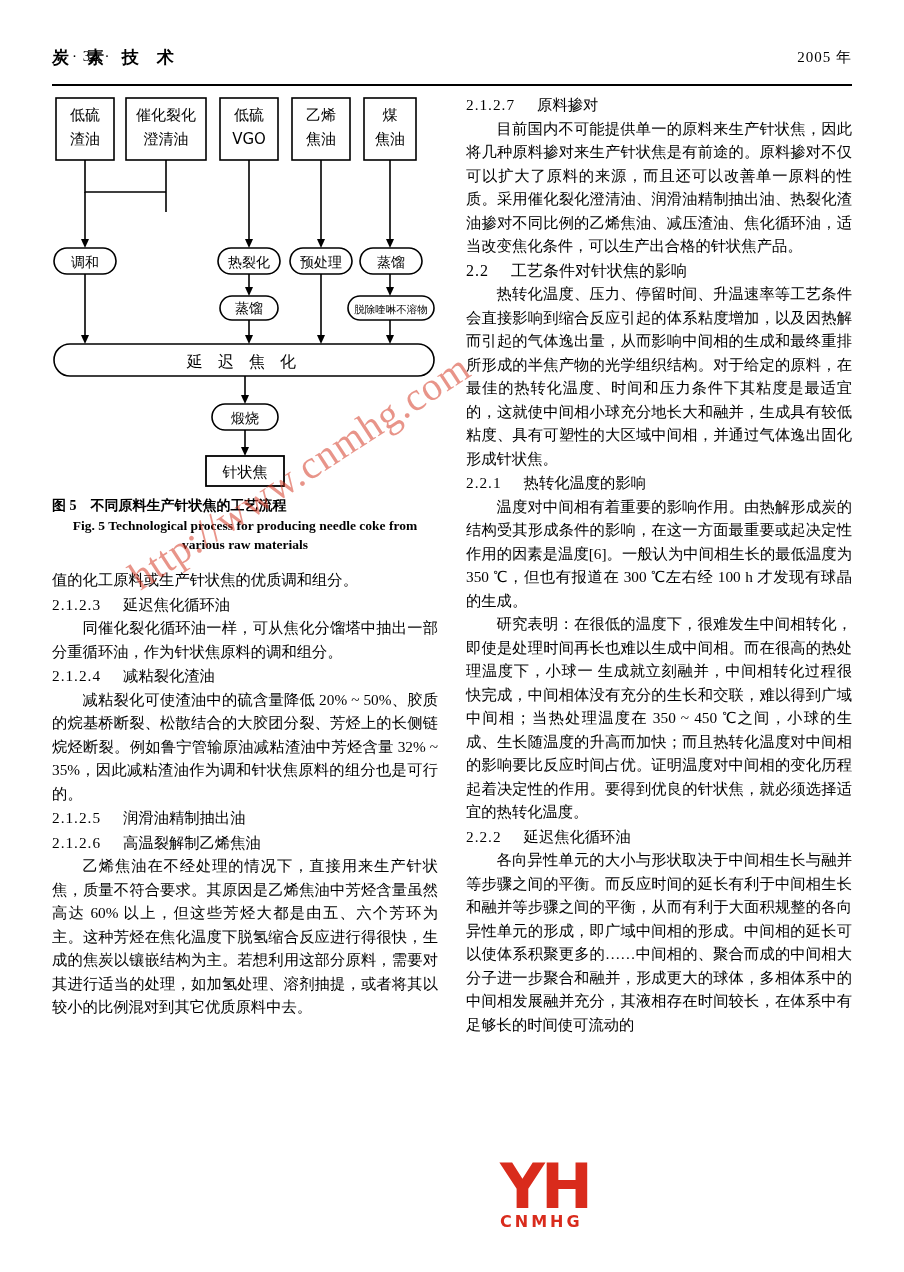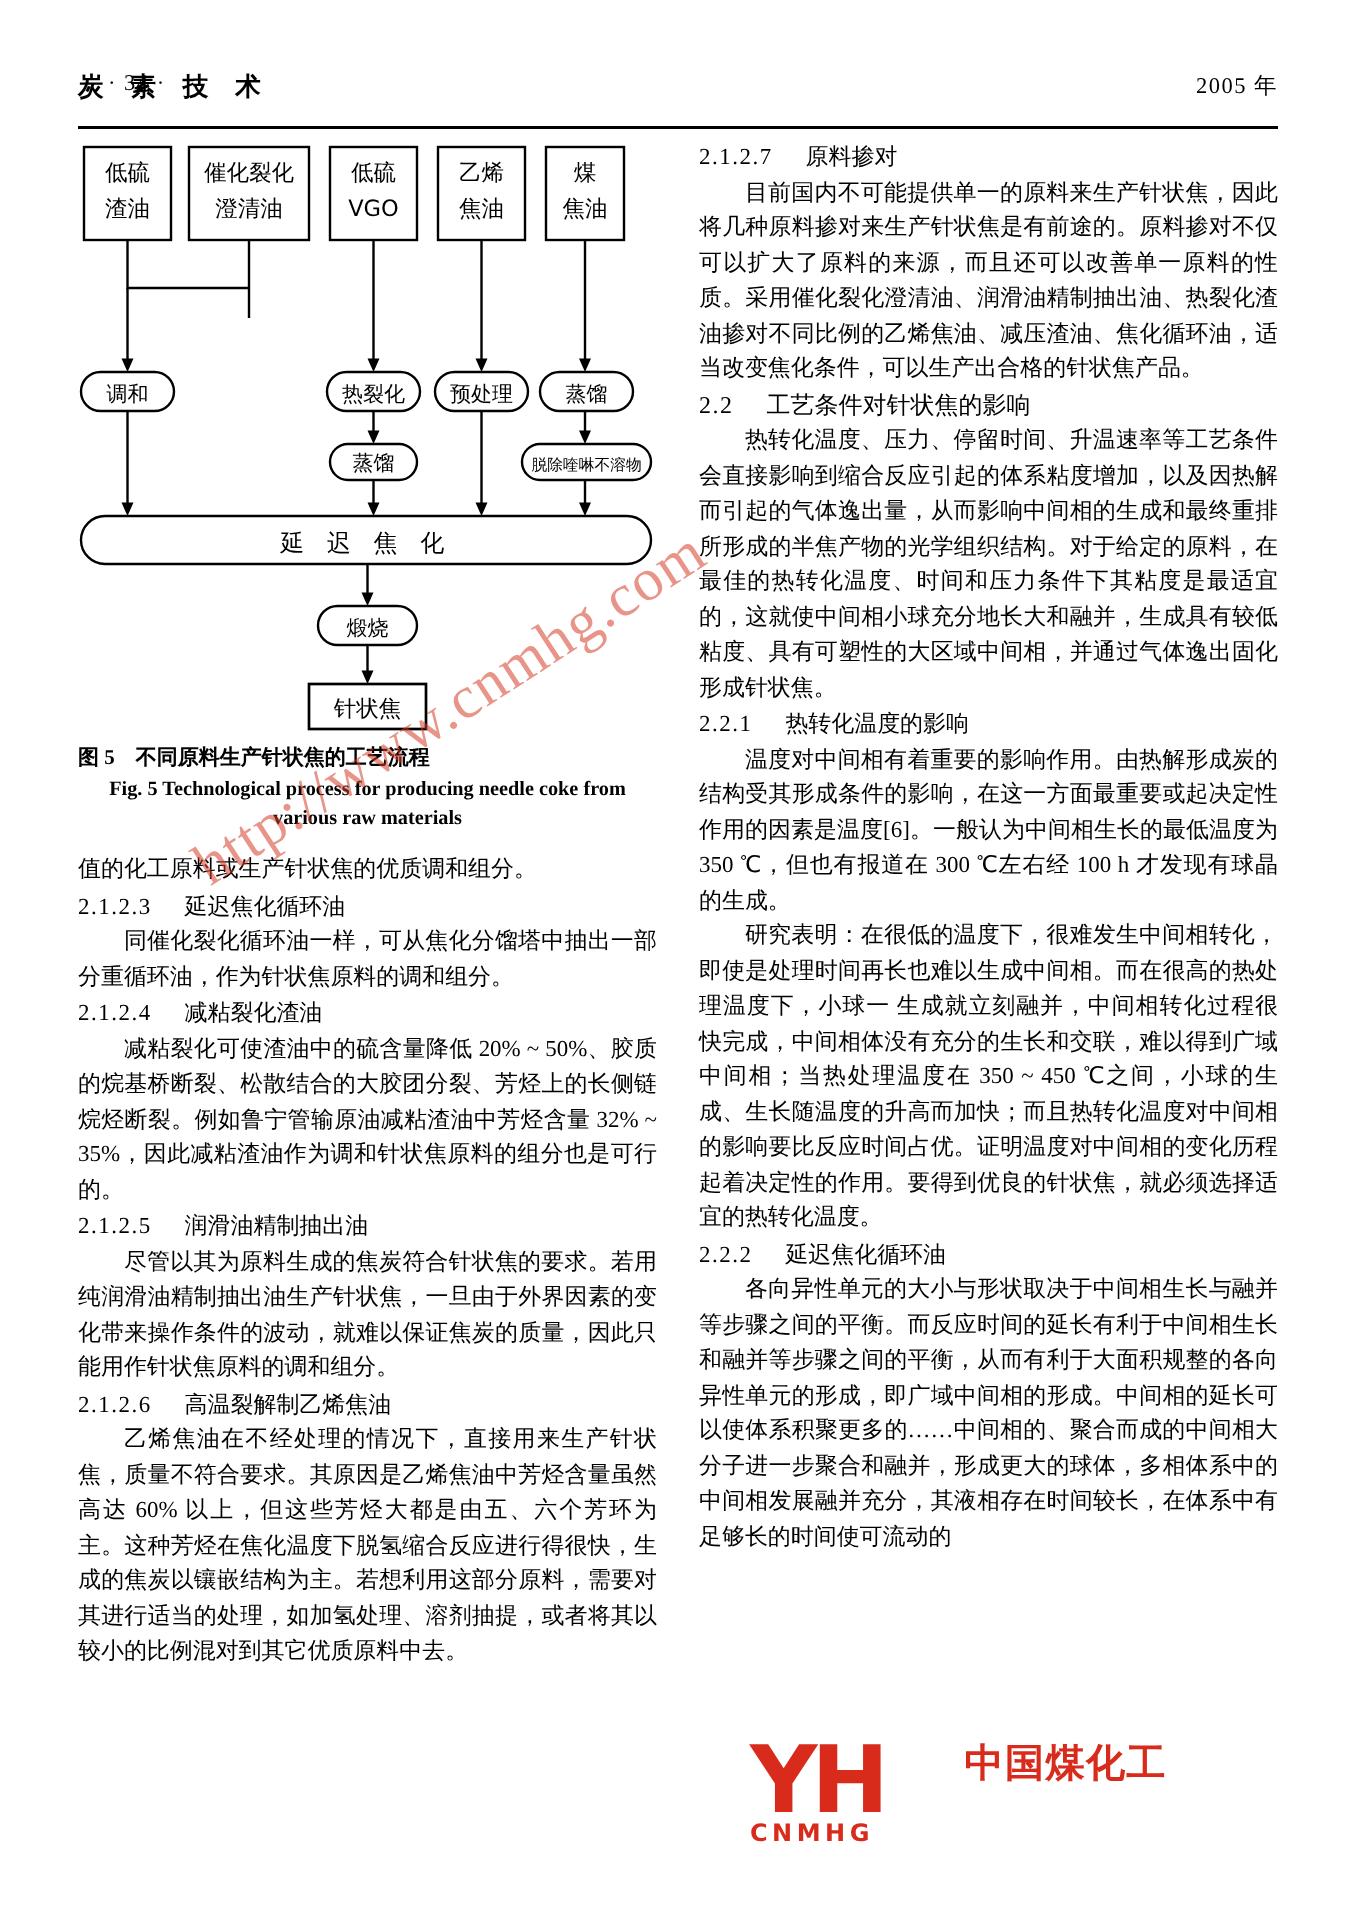--- a/index.html
+++ b/index.html
@@ -226,21 +226,20 @@
 
     <p>值的化工原料或生产针状焦的优质调和组分。</p>
 
     <p class="sec"><span class="sec-num">2.1.2.3</span><span class="sp2"></span><span>延迟焦化循环油</span></p>
     <p class="indent">同催化裂化循环油一样，可从焦化分馏塔中抽出一部分重循环油，作为针状焦原料的调和组分。</p>
 
     <p class="sec"><span class="sec-num">2.1.2.4</span><span class="sp2"></span><span>减粘裂化渣油</span></p>
     <p class="indent">减粘裂化可使渣油中的硫含量降低 20% ~ 50%、胶质的烷基桥断裂、松散结合的大胶团分裂、芳烃上的长侧链烷烃断裂。例如鲁宁管输原油减粘渣油中芳烃含量 32% ~ 35%，因此减粘渣油作为调和针状焦原料的组分也是可行的。</p>
 
     <p class="sec"><span class="sec-num">2.1.2.5</span><span class="sp2"></span><span>润滑油精制抽出油</span></p>
-    <p class="indent">尽管以其为原料生成的焦炭符合针状焦的要求。若用纯润滑油精制抽出油生产针状焦，一旦由于外界因素的变化带来操作条件的波动，就难以保证焦炭的质量，因此只能用作针状焦原料的调和组分。</p>
 
     <p class="sec"><span class="sec-num">2.1.2.6</span><span class="sp2"></span><span>高温裂解制乙烯焦油</span></p>
     <p class="indent">乙烯焦油在不经处理的情况下，直接用来生产针状焦，质量不符合要求。其原因是乙烯焦油中芳烃含量虽然高达 60% 以上，但这些芳烃大都是由五、六个芳环为主。这种芳烃在焦化温度下脱氢缩合反应进行得很快，生成的焦炭以镶嵌结构为主。若想利用这部分原料，需要对其进行适当的处理，如加氢处理、溶剂抽提，或者将其以较小的比例混对到其它优质原料中去。</p>
   </div>
 
   <div class="col col-right">
 
     <p class="sec"><span class="sec-num">2.1.2.7</span><span class="sp2"></span><span>原料掺对</span></p>
     <p class="indent">目前国内不可能提供单一的原料来生产针状焦，因此将几种原料掺对来生产针状焦是有前途的。原料掺对不仅可以扩大了原料的来源，而且还可以改善单一原料的性质。采用催化裂化澄清油、润滑油精制抽出油、热裂化渣油掺对不同比例的乙烯焦油、减压渣油、焦化循环油，适当改变焦化条件，可以生产出合格的针状焦产品。</p>
 
@@ -254,16 +253,15 @@
 
     <p class="sec"><span class="sec-num">2.2.2</span><span class="sp2"></span><span>延迟焦化循环油</span></p>
     <p class="indent">各向异性单元的大小与形状取决于中间相生长与融并等步骤之间的平衡。而反应时间的延长有利于中间相生长和融并等步骤之间的平衡，从而有利于大面积规整的各向异性单元的形成，即广域中间相的形成。中间相的延长可以使体系积聚更多的……中间相的、聚合而成的中间相大分子进一步聚合和融并，形成更大的球体，多相体系中的中间相发展融并充分，其液相存在时间较长，在体系中有足够长的时间使可流动的</p>
   </div>
 
   <div class="wm-url">http://www.cnmhg.com</div>
 
   <div class="wm-logo">
     <div class="yh">YH</div>
     <div class="cn">CNMHG</div>
-    <div class="cnm">中国煤化工</div>
   </div>
 
 </div>
 
 </body></html>

